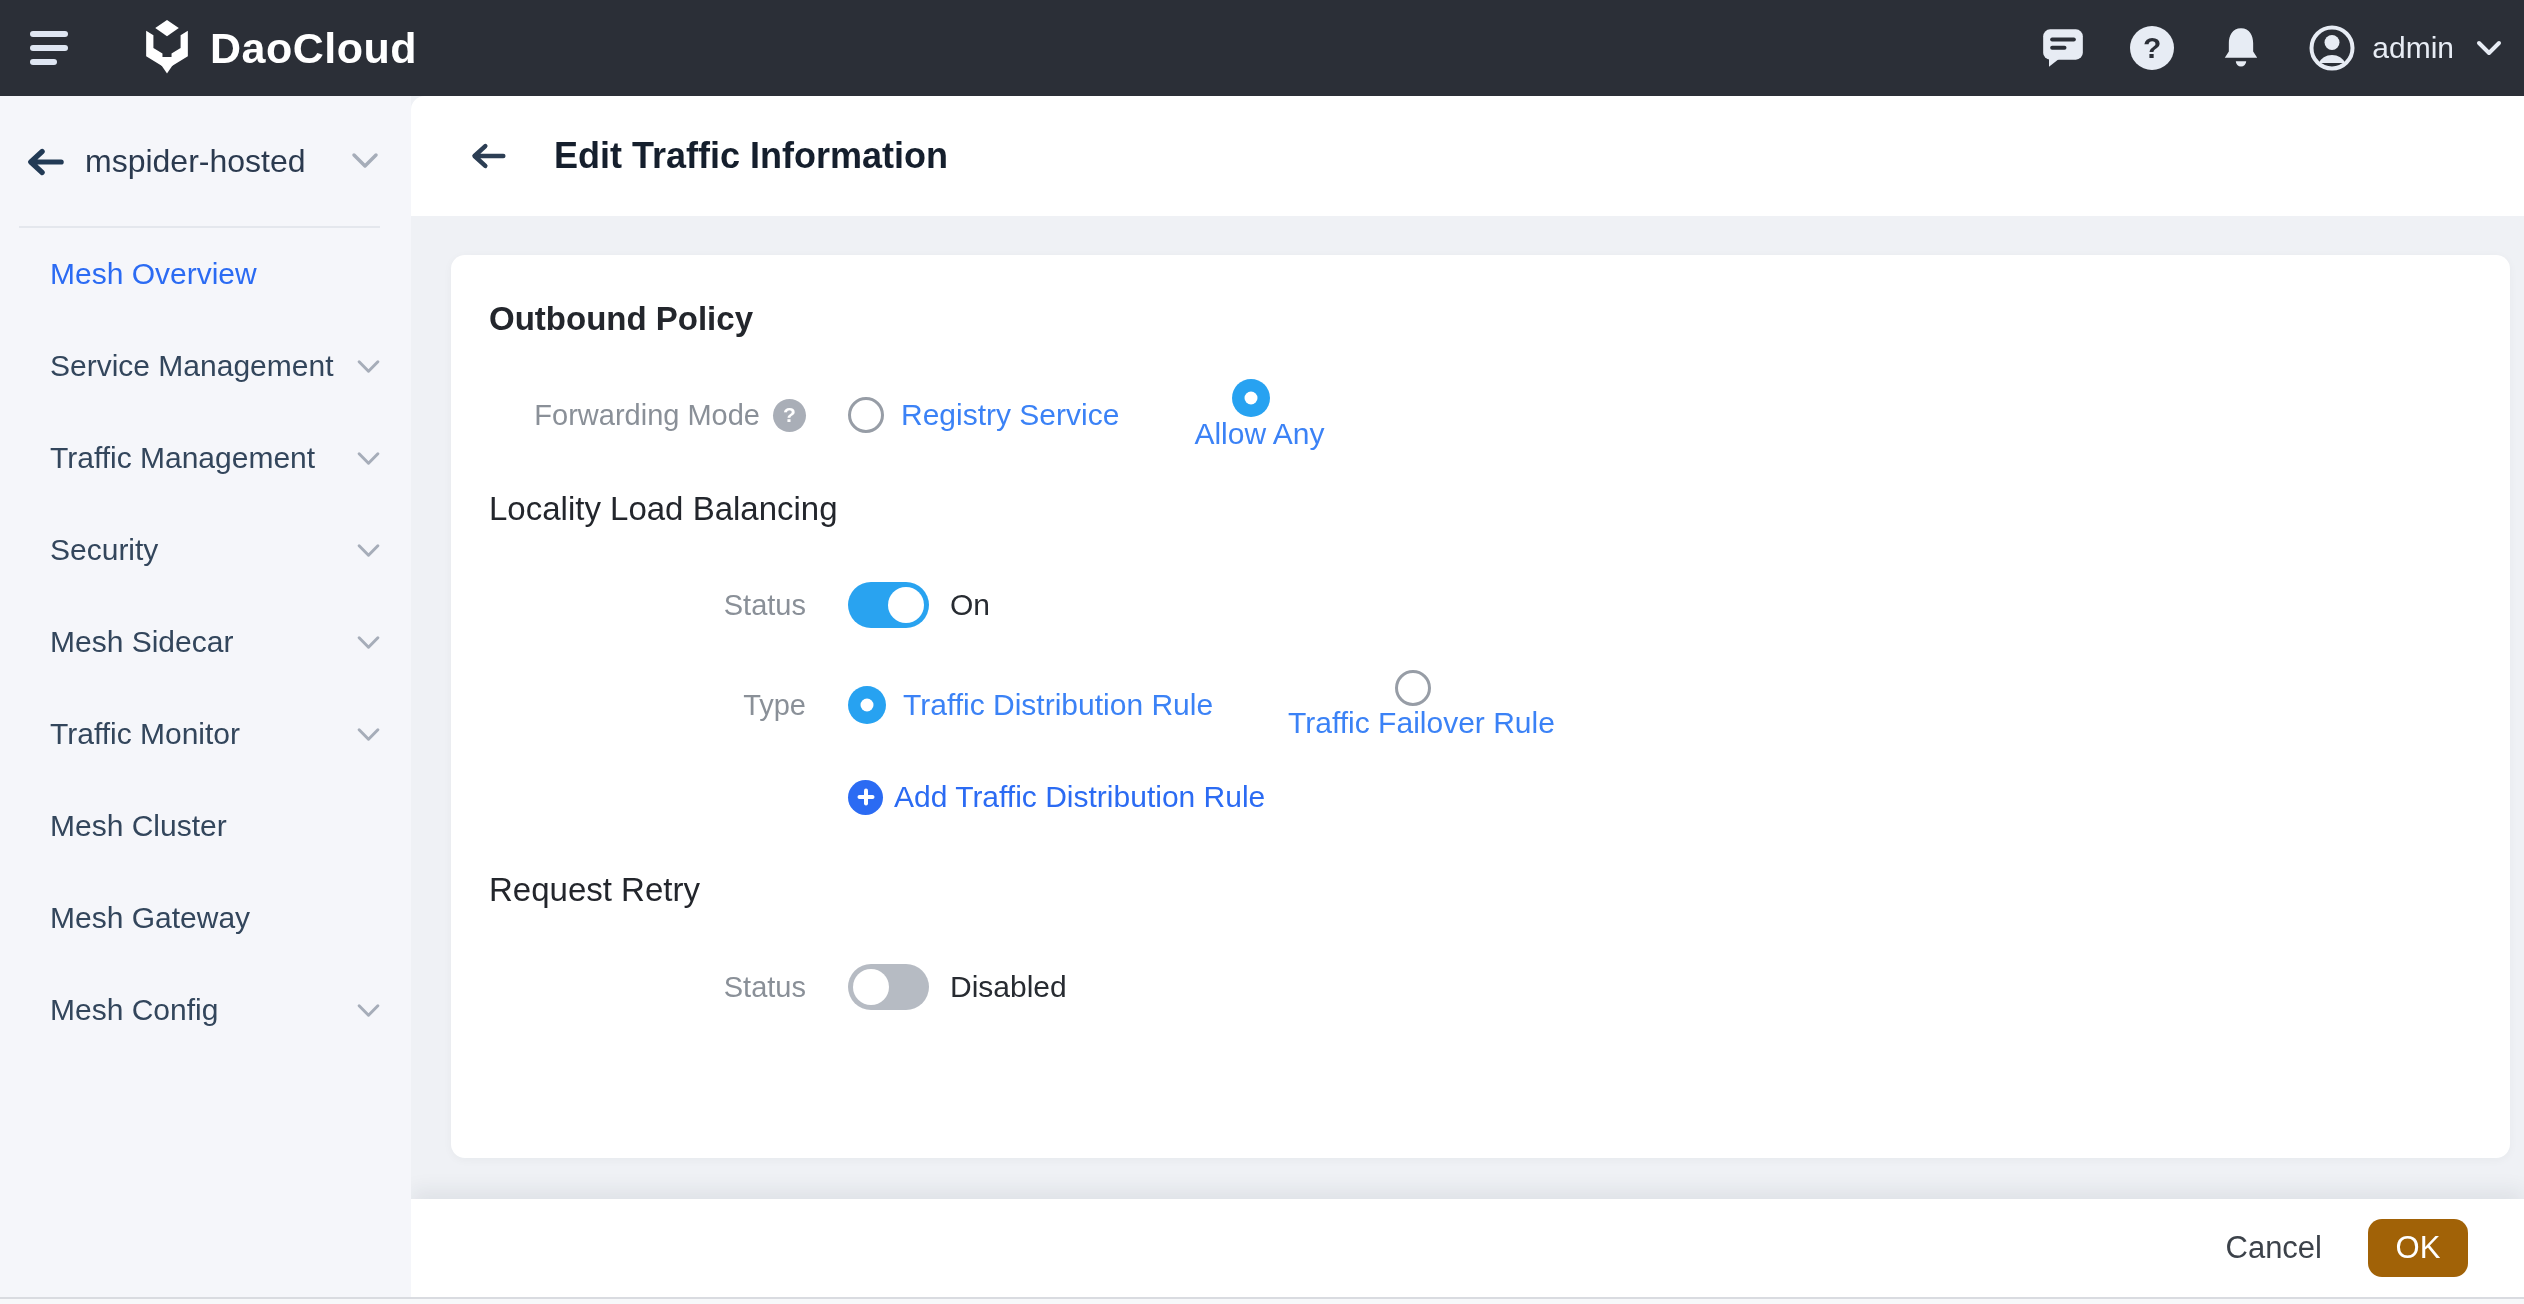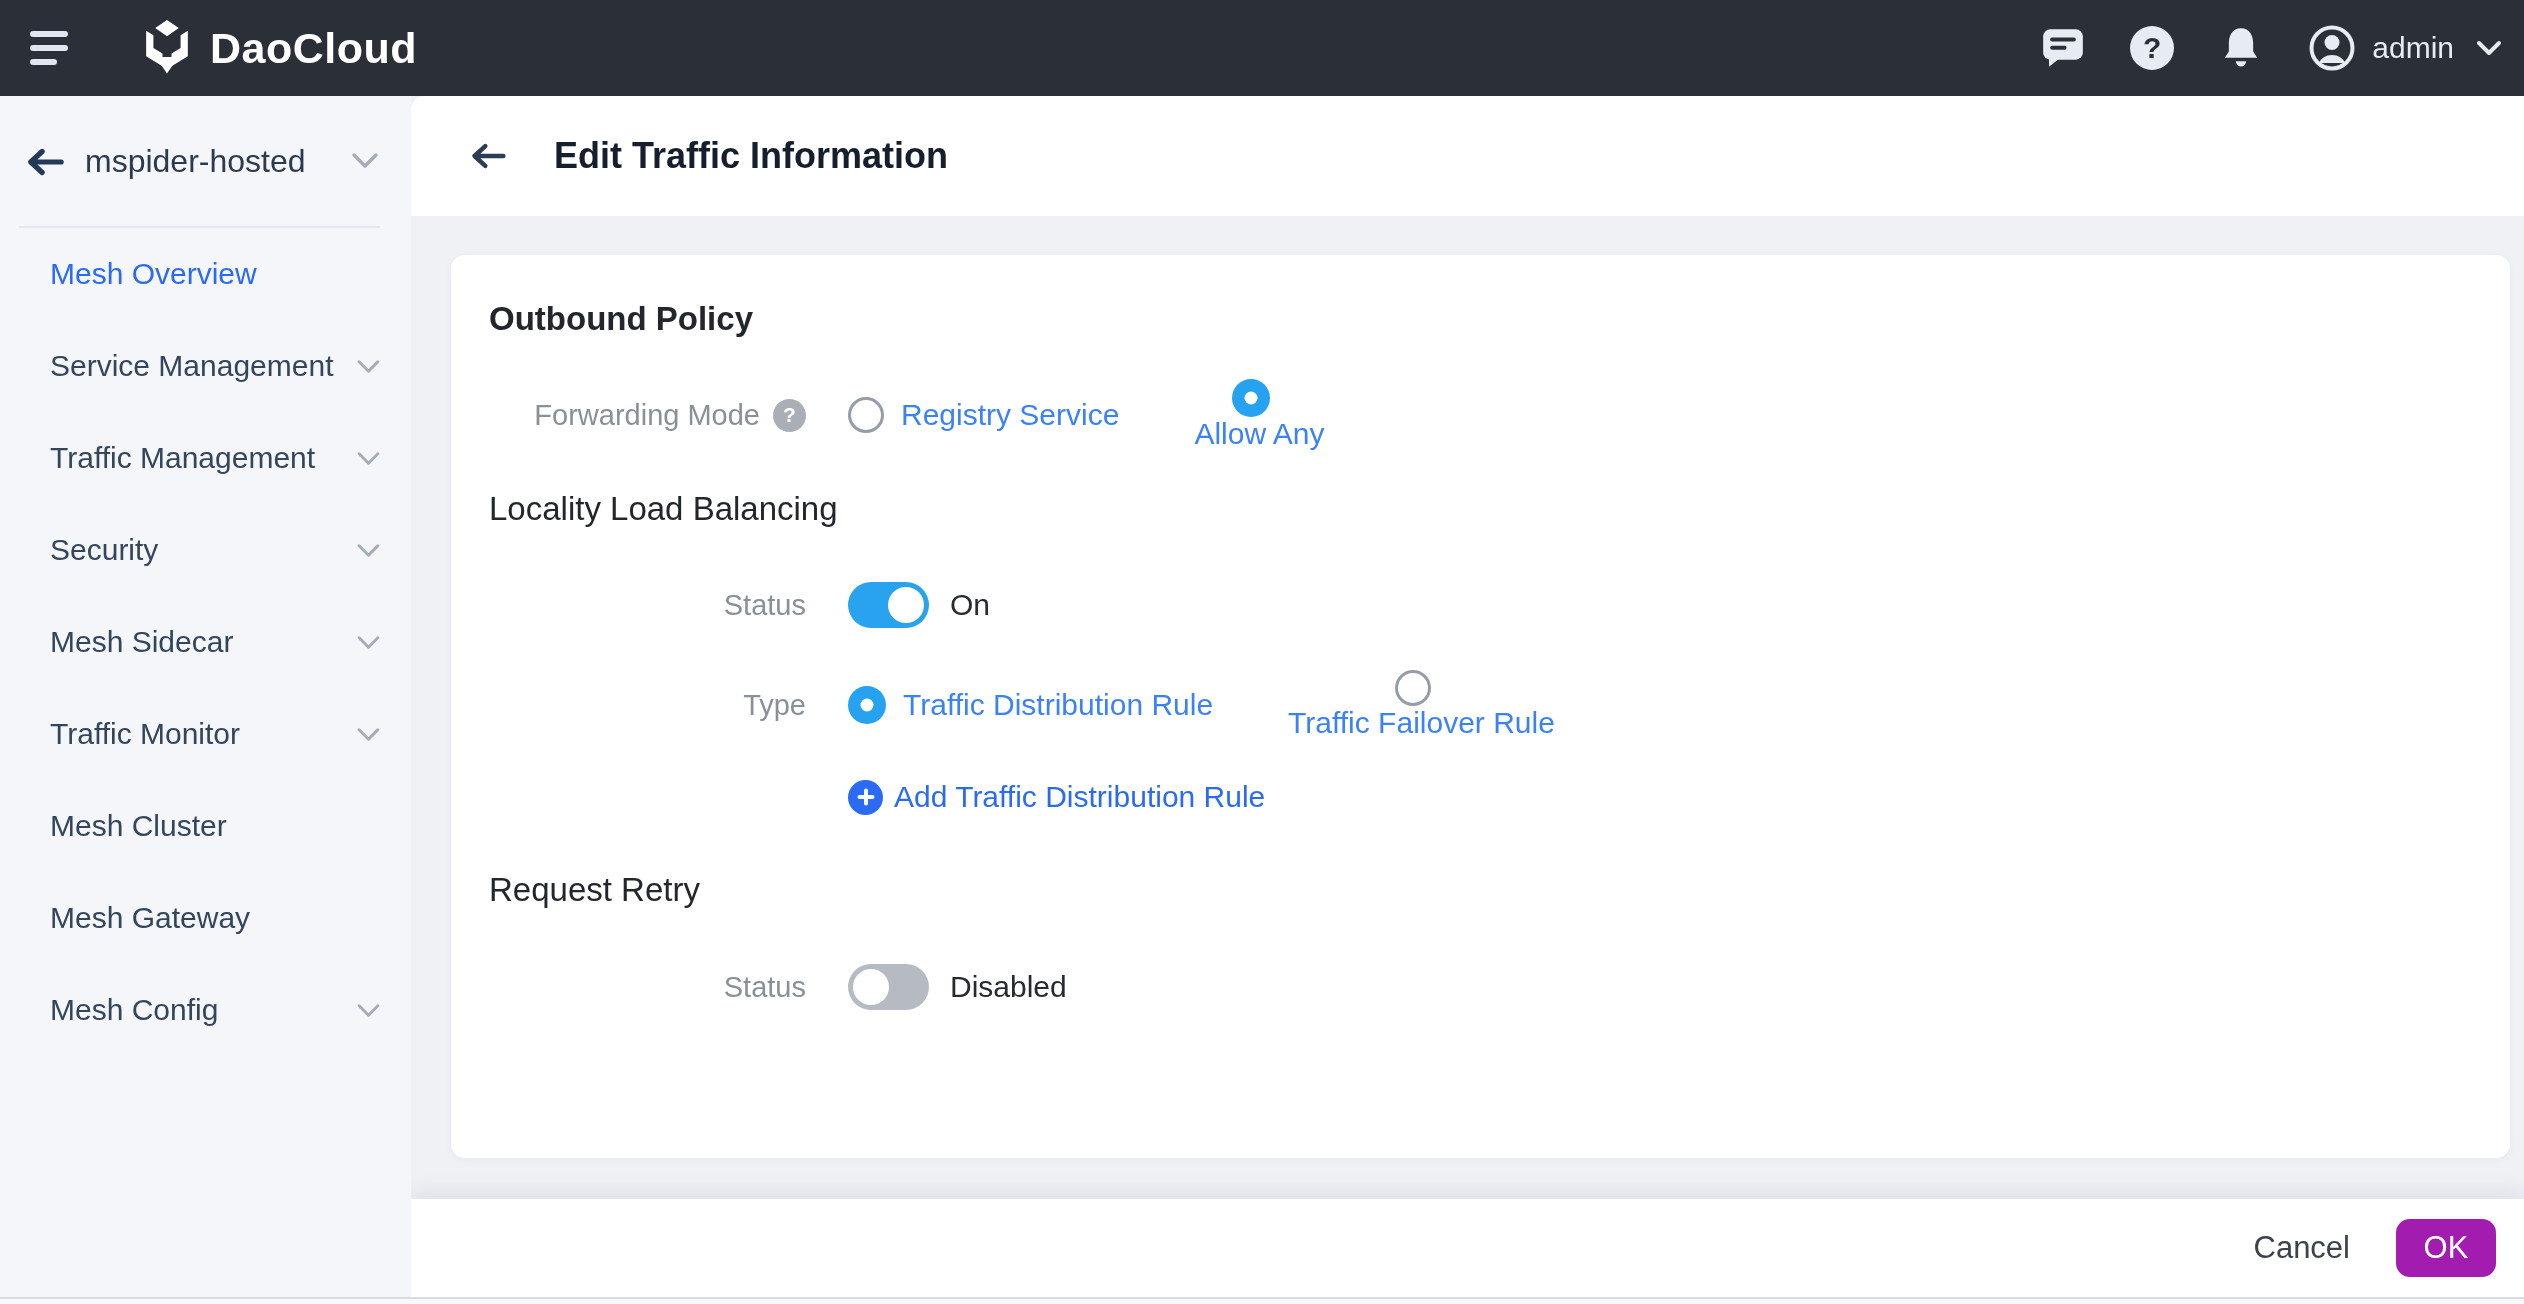--- a/index.html
+++ b/index.html
@@ -108,27 +108,27 @@
   .plus-icon::before, .plus-icon::after {
     content:''; position:absolute; background:#fff; top:50%; left:50%; transform:translate(-50%,-50%); border-radius:2px;
   }
   .plus-icon::before { width:17px; height:4px; }
   .plus-icon::after  { width:4px; height:17px; }
 
   
   .footer {
     position:absolute; left:411px; top:1199px; right:0; height:98px; background:#ffffff;
     box-shadow:0 -10px 18px rgba(35,42,54,0.07);
-    display:flex; align-items:center; justify-content:flex-end; padding-right:28px; z-index:15;
+    display:flex; align-items:center; justify-content:flex-end; padding-right:56px; z-index:15;
   }
   .cancel-btn {
     background:none; border:none; font-family:inherit; font-size:31px; color:#3c424a; cursor:pointer; padding:10px 20px;
   }
   .ok-btn {
-    margin-left:26px; width:100px; height:58px; border:none; border-radius:14px; background:#a21caf;
+    margin-left:26px; width:100px; height:58px; border:none; border-radius:14px; background:#a16207;
     color:#ffffff; font-family:inherit; font-size:31px; cursor:pointer;
     display:flex; align-items:center; justify-content:center;
   }
   .bottom-strip {
     position:absolute; left:0; bottom:0; width:100%; height:7px;
     background:#f7f8fa; border-top:2px solid #d9dbe0; z-index:40;
   }
 
   svg { display:block; }
 </style>

